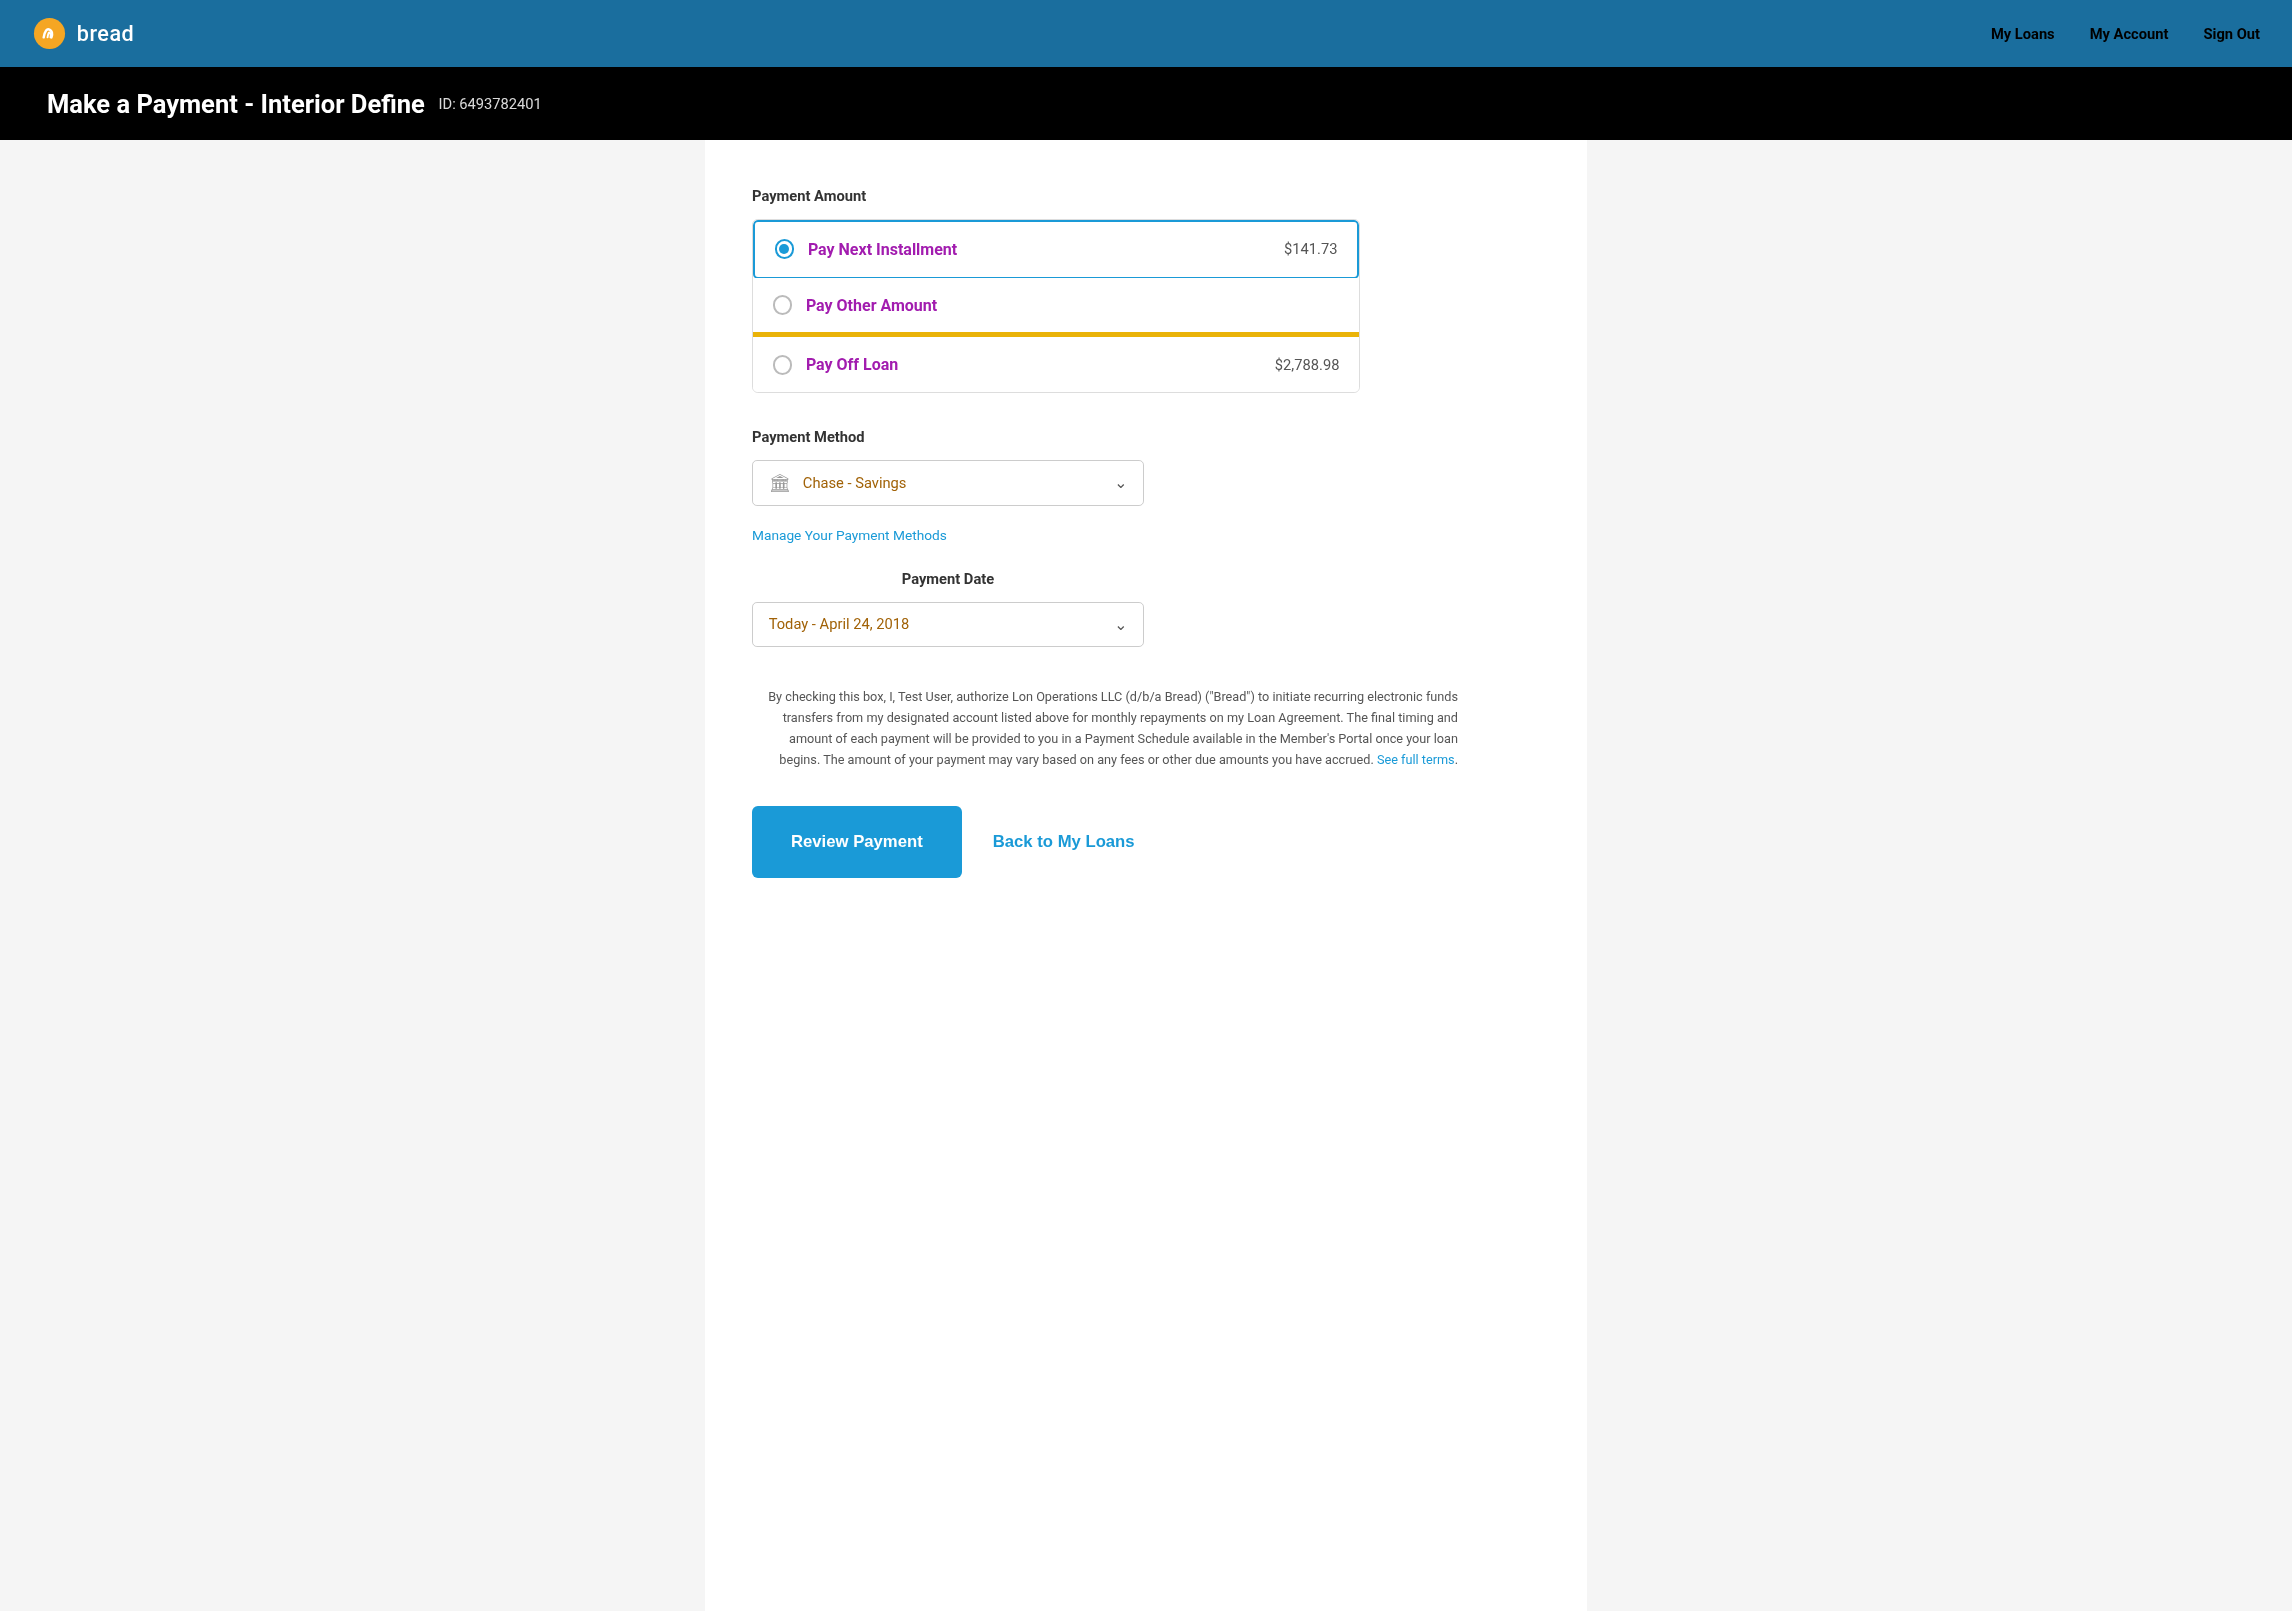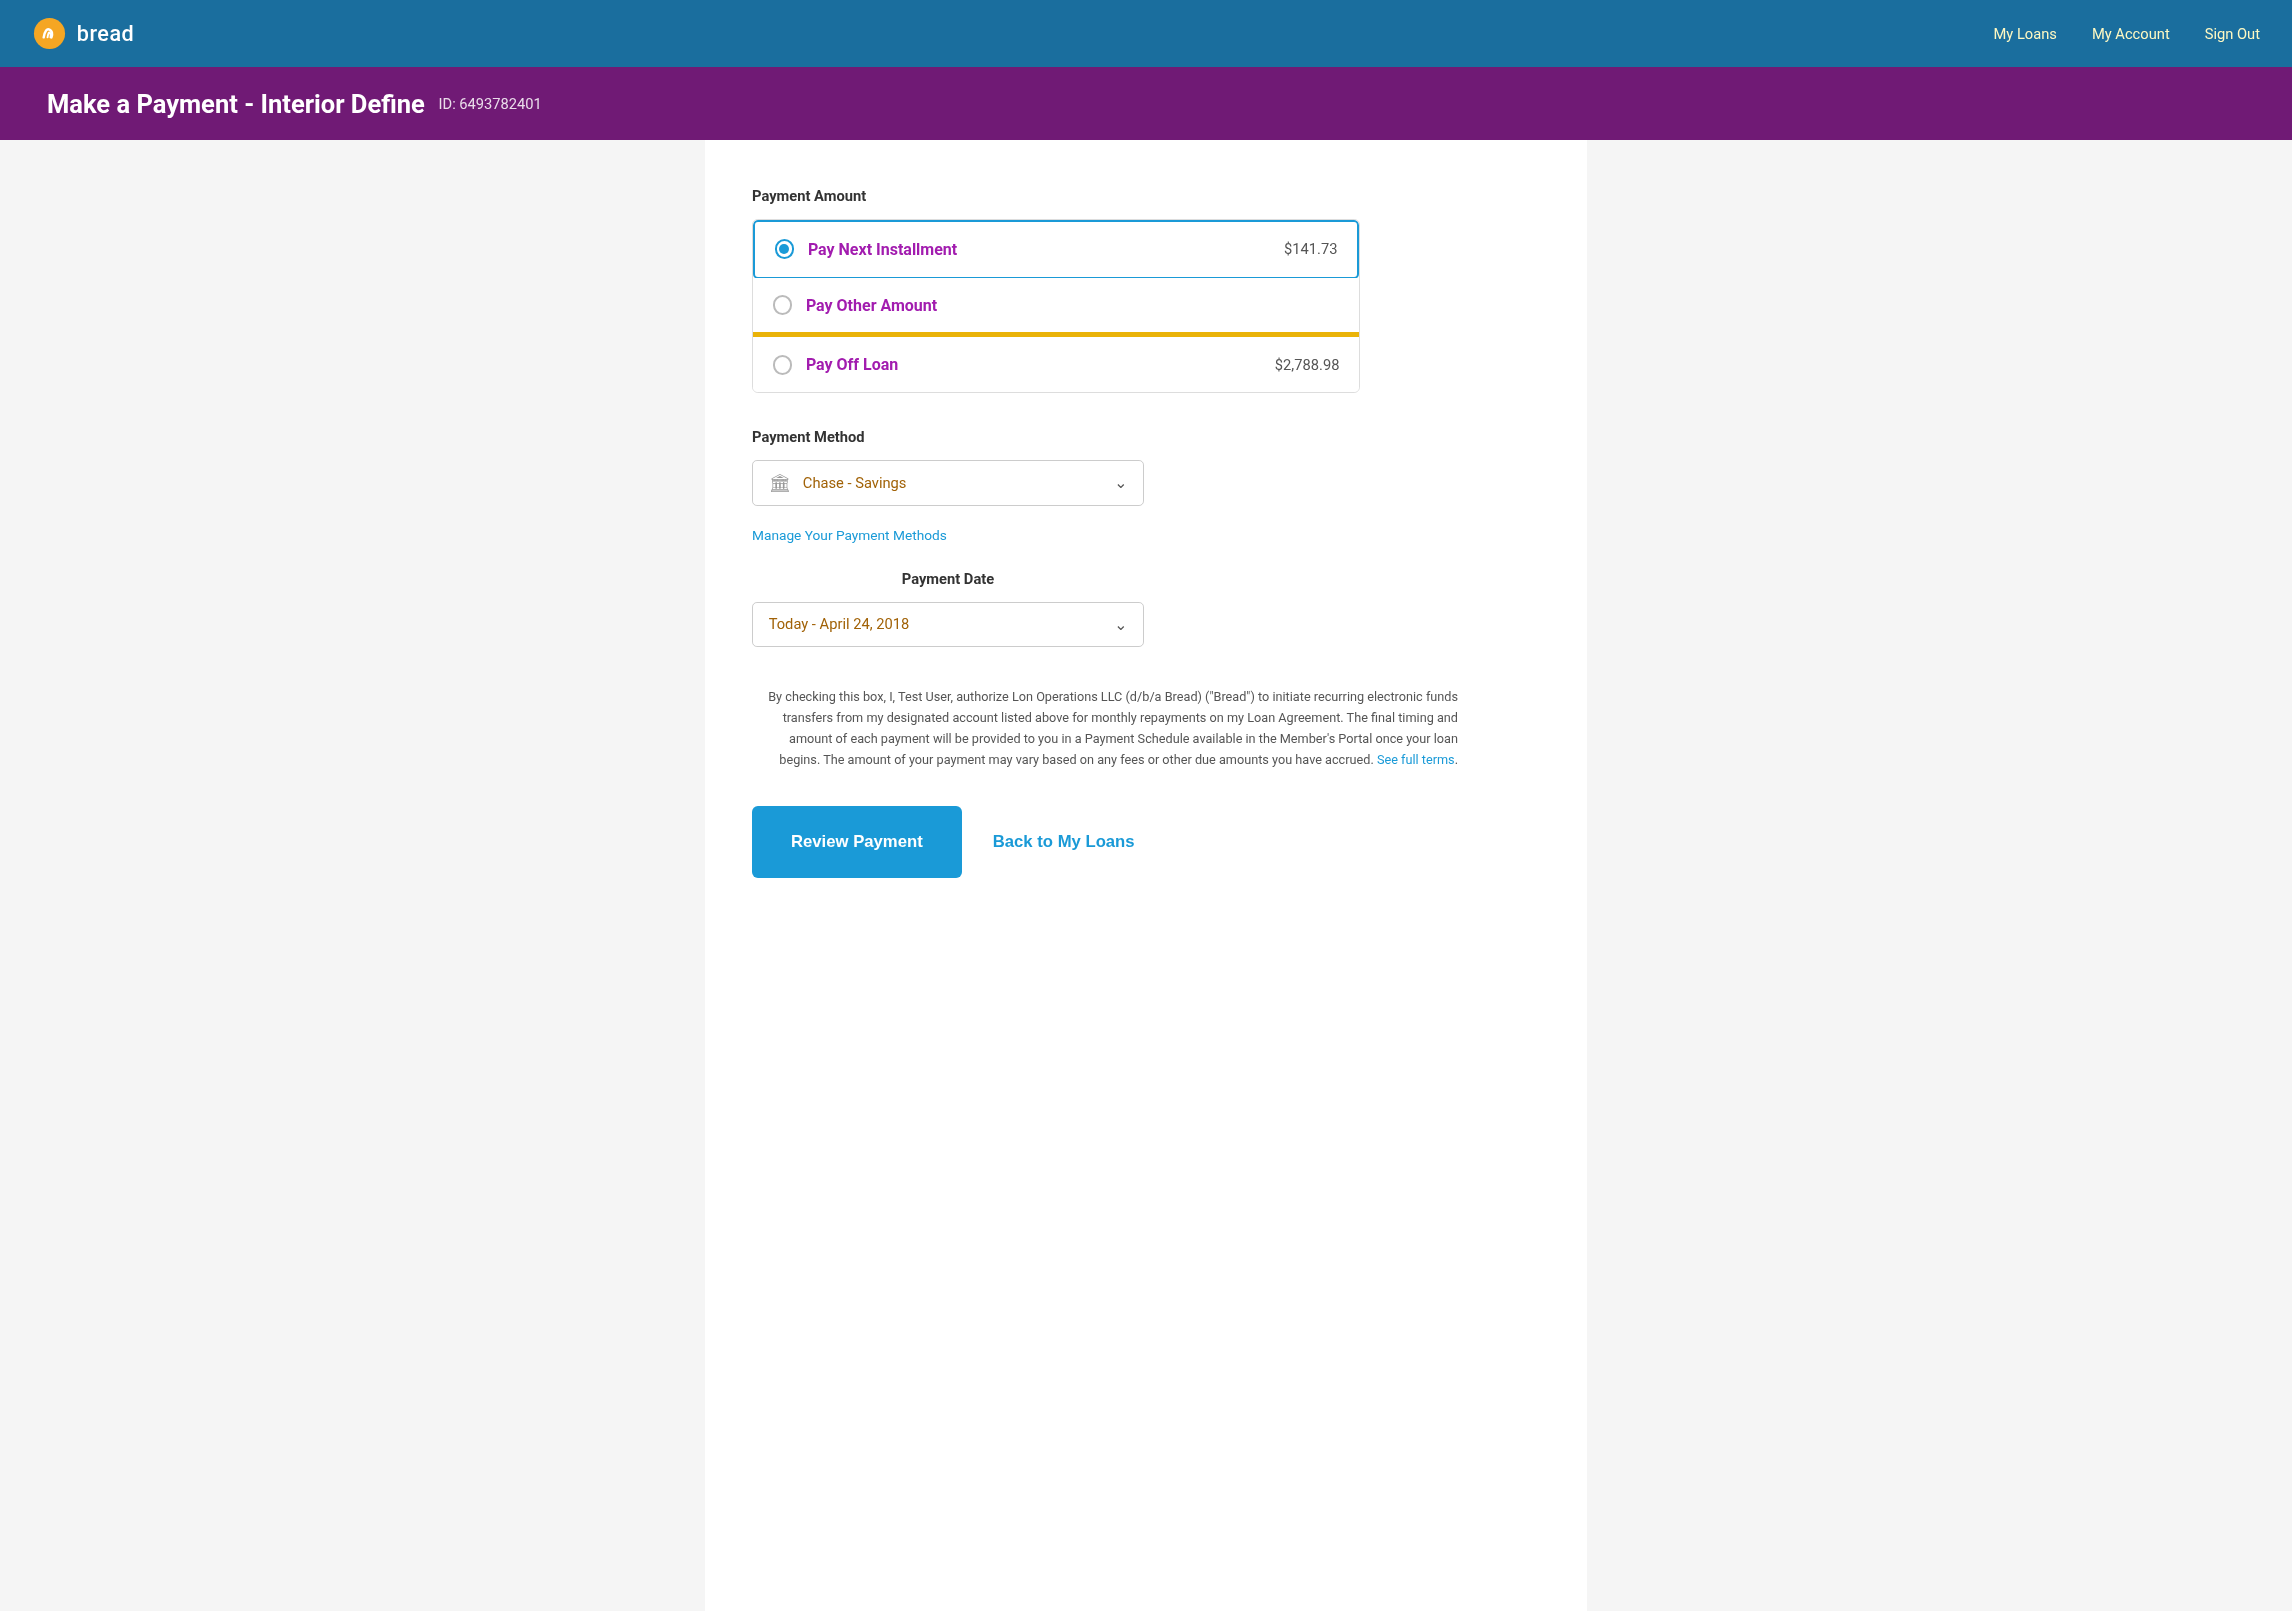--- a/index.html
+++ b/index.html
@@ -43,30 +43,30 @@
       letter-spacing: 0.5px;
     }
 
     .nav-links {
       display: flex;
       gap: 35px;
       align-items: center;
     }
 
     .nav-link {
-      color: #fef9c3;
+      color: #000000;
       text-decoration: none;
       font-size: 14.7px;
-      font-weight: 400;
+      font-weight: 700;
       cursor: pointer;
     }
 
     
     .page-title-bar {
-      background: #701a75;
+      background: #000000;
       padding: 21.6px 47px;
     }
 
     .page-title {
       color: white;
       font-size: 25.5px;
       font-weight: 700;
       display: flex;
       align-items: center;
       gap: 13.7px;

